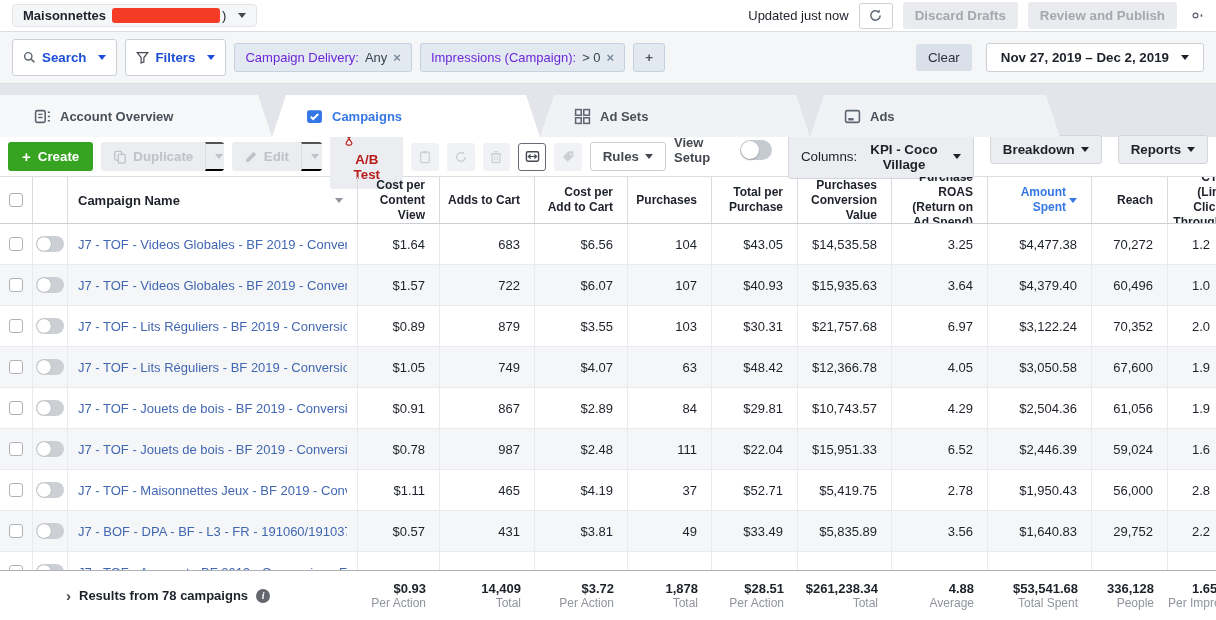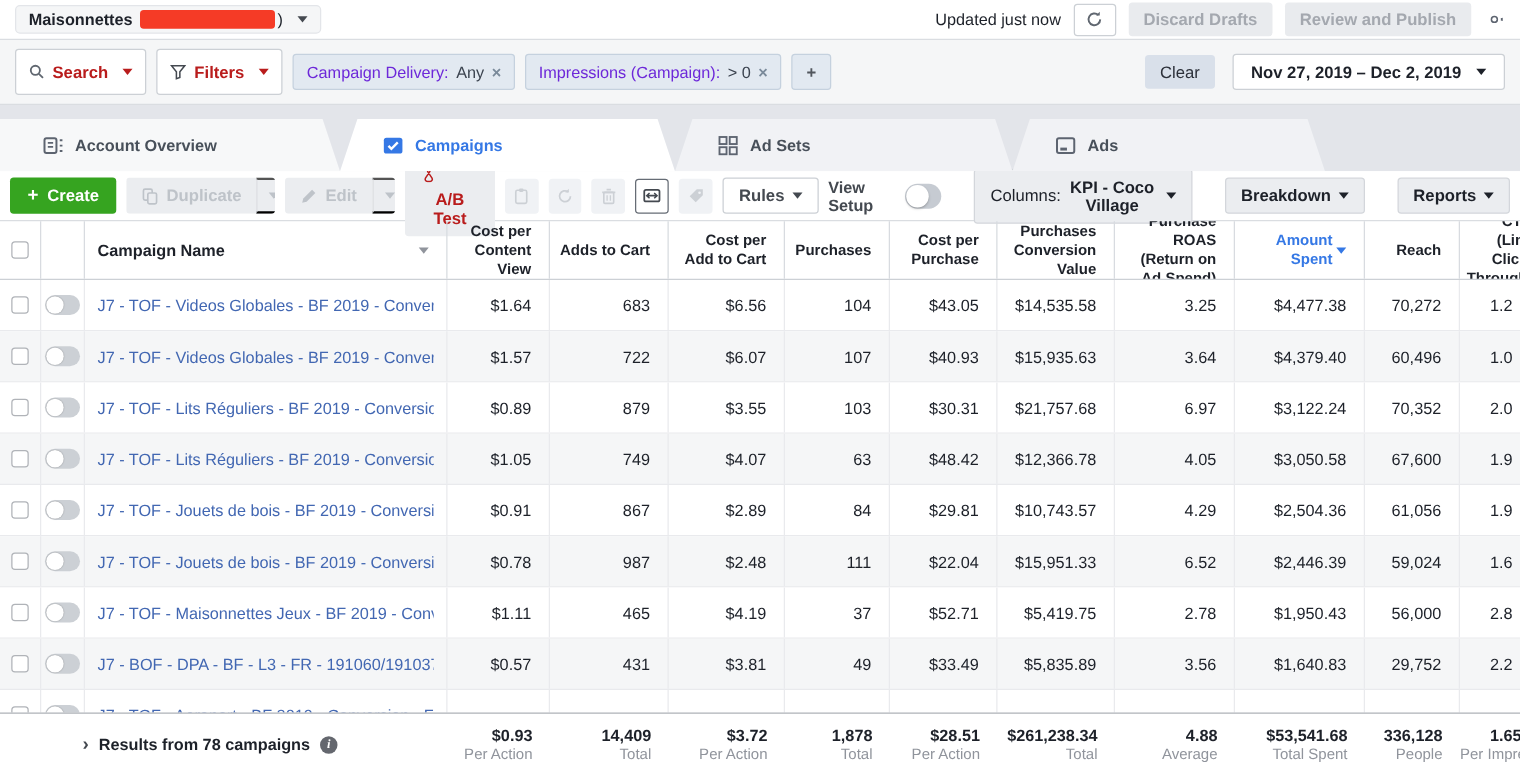--- a/index.html
+++ b/index.html
@@ -16,21 +16,21 @@
   .paren { color:#1d2129; margin-left:-4px; }
   .top-right { margin-left:auto; display:flex; align-items:center; gap:10px; }
   .updated { color:#1d2129; }
   .iconbtn { width:34px; height:26px; background:#fff; border:1px solid #ccd0d5; border-radius:3px;
              display:flex; align-items:center; justify-content:center; color:#606770; cursor:pointer; }
   .btn-disabled { background:#e9ebee; color:#a4a8af; font-weight:bold; border:none; border-radius:3px; padding:6px 12px; cursor:default; }
   .gearbtn { border:none; background:none; color:#5d6470; display:flex; align-items:center; cursor:pointer; }
   
   .filterbar { height:52px; background:#f5f6f7; border-bottom:1px solid #dadde1; display:flex; align-items:center; padding:0 12px; gap:8px; }
   .wbtn { display:flex; align-items:center; gap:6px; background:#fff; border:1px solid #ccd0d5; border-radius:3px;
-          padding:10px 10px; font-weight:bold; color:#b91c1c; cursor:pointer; }
+          padding:10px 10px; font-weight:bold; color:#1d4ed8; cursor:pointer; }
   .chip { display:flex; align-items:center; gap:6px; background:#e2e9f1; border:1px solid #c5d1de; border-radius:3px;
           padding:6px 10px; cursor:pointer; }
   .chip .lbl { color:#6d28d9; }
   .chip .val { color:#3c4450; }
   .chip .x { color:#7a8a9a; font-weight:bold; font-size:13px; }
   .chip-add { padding:6px 11px; font-weight:bold; color:#52575e; }
   .fb-right { margin-left:auto; display:flex; align-items:center; gap:14px; }
   .clearbtn { background:#d9e0ea; border:none; border-radius:3px; padding:6px 12px; color:#2c3039; cursor:pointer; }
   .datebtn { display:flex; align-items:center; background:#fff; border:1px solid #ccd0d5; border-radius:3px;
              padding:6px 14px; font-weight:bold; color:#1d2129; cursor:pointer; }
@@ -52,21 +52,21 @@
   .splitbtn { display:flex; align-items:stretch; border-radius:3px; overflow:hidden; }
   .seg { display:flex; align-items:center; gap:6px; background:#ebedf0; color:#bec3c9; font-weight:bold; padding:7px 12px; cursor:default; }
   .seg + .seg { border-left:1px solid #dcdee2; padding:7px 9px; }
   .flatbtn { display:flex; align-items:flex-start; gap:6px; background:#ebedf0; color:#b91c1c; font-weight:bold;
              border:none; border-radius:3px; padding:7px 12px; cursor:default;flex-direction:column; }
   .ibtn { width:30px; height:28px; display:flex; align-items:center; justify-content:center; background:#f0f2f5;
           color:#ccd0d5; border:none; border-radius:3px; cursor:default; }
   .ibtn.active { background:#fff; border:1px solid #666c75; color:#444950; cursor:pointer; }
   .rulesbtn { display:flex; align-items:center; background:#fff; border:1px solid #ccd0d5; border-radius:3px;
               padding:6px 12px; font-weight:bold; color:#444950; cursor:pointer; }
-  .tb-right { margin-left:auto; display:flex; align-items:center; gap:26px; }
+  .tb-right { margin-left:auto; display:flex; align-items:flex-start; gap:16px; }
   .viewsetup { display:flex; align-items:center; gap:8px; font-weight:bold; color:#444950; }
   .toggle-lg { position:relative; width:38px; height:20px; border-radius:10px; background:#c6cbd2; cursor:pointer; }
   .toggle-lg::after { content:''; position:absolute; left:1px; top:1px; width:18px; height:18px; border-radius:50%;
                       background:#fff; box-shadow:0 1px 2px rgba(0,0,0,.25); }
   .graybtn { display:flex; align-items:center; background:#ebedf0; border:1px solid #d3d6db; border-radius:3px;
              padding:6px 12px; color:#1d2129; cursor:pointer; }
   .graybtn b { margin-left:4px; }
   
   .grid { display:grid; grid-template-columns:33px 35px 290px 82px 95px 93px 84px 86px 94px 96px 104px 76px 72px; width:1241px; }
   .thead { height:48px; background:#fff; border-top:1px solid #dadde1; border-bottom:1px solid #ccd0d5; }
@@ -308,21 +308,21 @@
     </div>
     <div class="hcell"></div>
     <div class="hcell h-name">
       <span>Campaign Name</span>
       <span class="caret"></span>
     </div>
     <div class="hcell">Cost per Content View</div>
     <div class="hcell">Adds to Cart</div>
     <div class="hcell">Cost per Add to Cart</div>
     <div class="hcell">Purchases</div>
-    <div class="hcell">Cost per Purchase</div>
+    <div class="hcell">Total per Purchase</div>
     <div class="hcell">Purchases Conversion Value</div>
     <div class="hcell">Purchase ROAS (Return on Ad Spend)</div>
     <div class="hcell h-spent">
       <span class="hl">Amount Spent</span>
       <span class="caret"></span>
     </div>
     <div class="hcell">Reach</div>
     <div class="hcell nb h-ctr">
       <span class="hl">CTR (Link
 Click-

